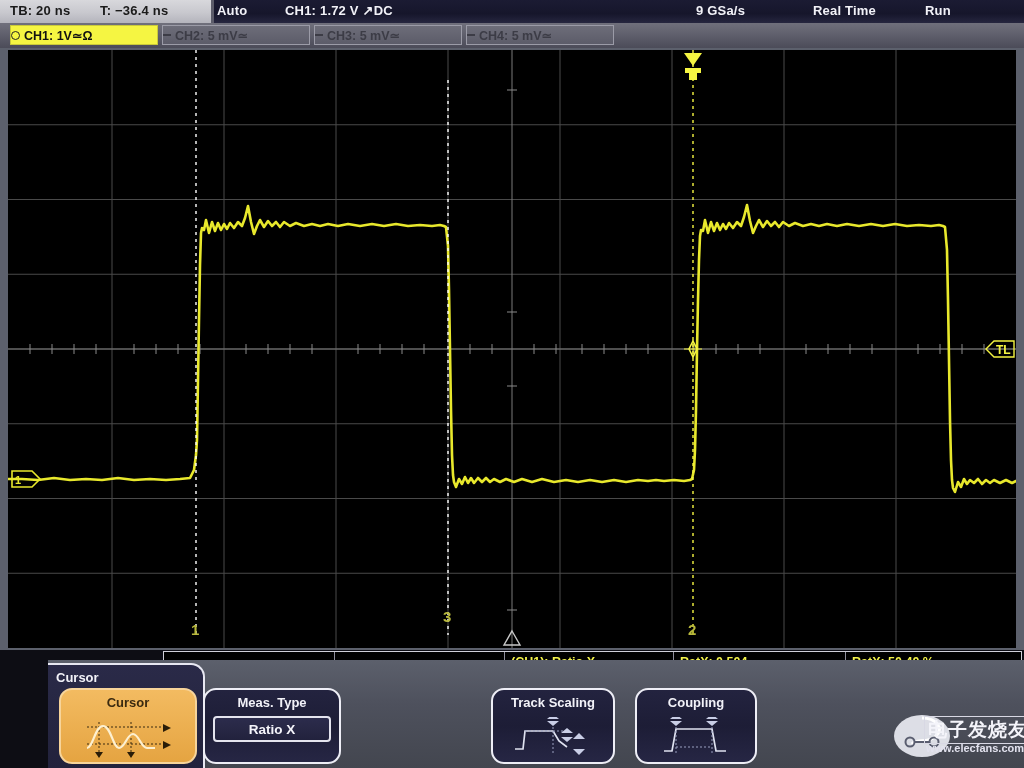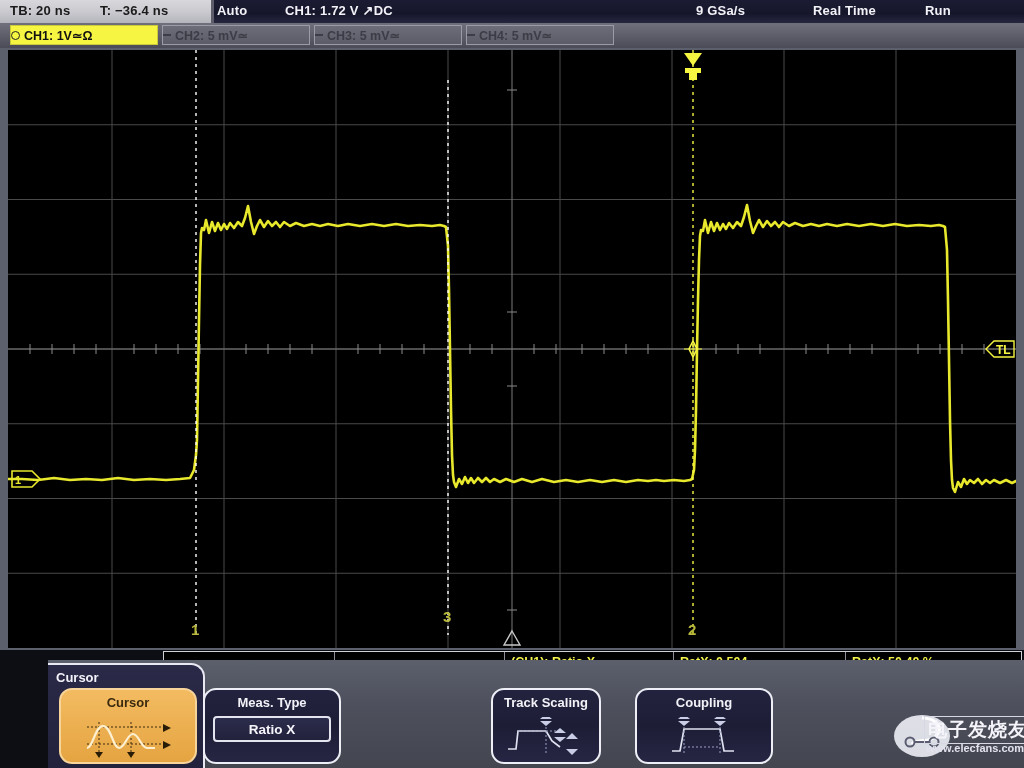--- a/index.html
+++ b/index.html
@@ -402,41 +402,41 @@
         </svg>
       </span>
     </div>
 
     <div class="menu-btn normal" style="left:155px; width:138px;">
       <span class="menu-label">Meas. Type</span>
       <span class="menu-value">Ratio X</span>
     </div>
 
 
-    <div class="menu-btn normal" style="left:443px; width:110px;">
+    <div class="menu-btn normal" style="left:443px; width:124px;">
       <span class="menu-label">Track Scaling</span>
       <span class="menu-icon">
         <svg width="92" height="42" viewBox="0 0 92 42">
           <path d="M8,32 L16,32 L18,14 L46,14" fill="none" stroke="#dfe2f0" stroke-width="1.7"></path>
           <path d="M46,14 L52,24 L60,30" fill="none" stroke="#dfe2f0" stroke-width="1.7"></path>
           <line x1="46" y1="6" x2="46" y2="38" stroke="#9aa0c0" stroke-width="1" stroke-dasharray="2,2"></line>
           <line x1="18" y1="14" x2="60" y2="14" stroke="#9aa0c0" stroke-width="1" stroke-dasharray="2,2"></line>
           <g fill="#c9cee6">
             <polygon points="40,4 46,9 52,4"></polygon>
             <polygon points="40,2 46,-3 52,2"></polygon>
             <polygon points="54,16 60,11 66,16"></polygon>
             <polygon points="54,20 60,25 66,20"></polygon>
             <polygon points="66,22 72,16 78,22"></polygon>
             <polygon points="66,32 72,38 78,32"></polygon>
           </g>
         </svg>
       </span>
     </div>
 
-    <div class="menu-btn normal" style="left:587px; width:138px;text-decoration:underline;">
+    <div class="menu-btn normal" style="left:587px; width:122px;text-decoration:underline;">
       <span class="menu-label">Coupling</span>
       <span class="menu-icon">
         <svg width="92" height="42" viewBox="0 0 92 42">
           <path d="M14,34 L22,34 L26,12 L62,12 L66,34 L76,34" fill="none" stroke="#dfe2f0" stroke-width="1.7"></path>
           <line x1="26" y1="6" x2="26" y2="38" stroke="#9aa0c0" stroke-width="1" stroke-dasharray="2,2"></line>
           <line x1="62" y1="6" x2="62" y2="38" stroke="#9aa0c0" stroke-width="1" stroke-dasharray="2,2"></line>
           <line x1="26" y1="30" x2="62" y2="30" stroke="#9aa0c0" stroke-width="1" stroke-dasharray="2,2"></line>
           <g fill="#c9cee6">
             <polygon points="20,4 26,9 32,4"></polygon>
             <polygon points="20,2 26,-3 32,2"></polygon>

